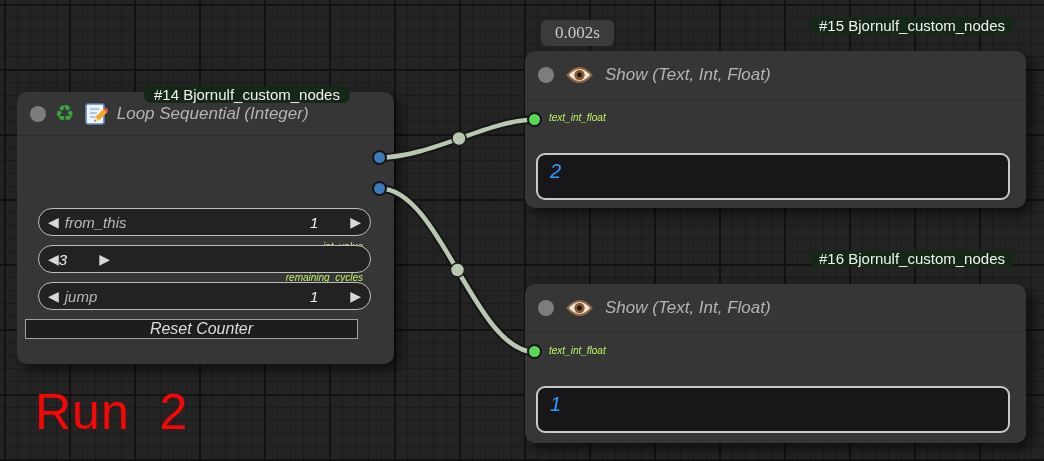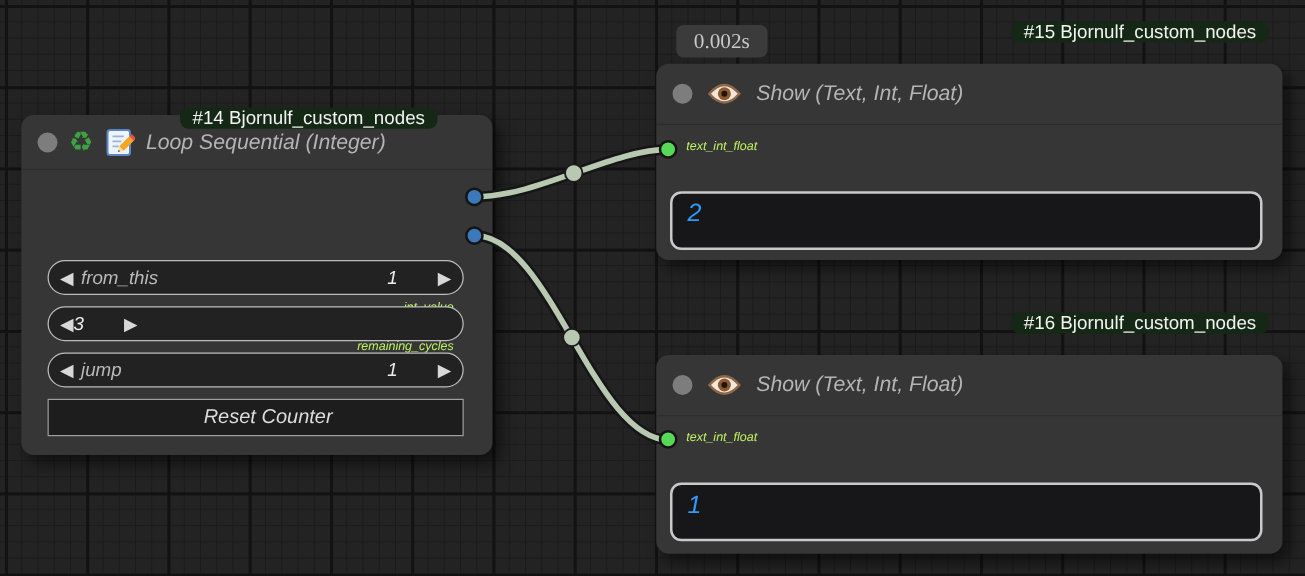--- a/index.html
+++ b/index.html
@@ -109,21 +109,21 @@
       <span class="arrow">◀</span>
       <span class="wvalue">3</span>
       <span class="arrow">▶</span>
     </div>
     <div class="pill" style="left:21px;top:190px;width:333px;">
       <span class="arrow">◀</span>
       <span class="wname">jump</span>
       <span class="wvalue">1</span>
       <span class="arrow">▶</span>
     </div>
-    <div class="reset-btn" style="left:21px;top:227px;width:333px;height:30px;padding-left:20px;">Reset Counter</div>
+    <div class="reset-btn" style="left:8px;top:227px;width:333px;height:20px;padding-left:20px;">Reset Counter</div>
   </div>
 
   <div class="node" style="left:525px;top:51px;width:501px;height:157px;">
     <div class="titlebar" style="height:48px;padding-left:13px;gap:12px;">
       <span class="mode-dot"></span>
       <svg class="eye-icon" width="27" height="20" viewBox="0 0 27 20">
         <path d="M1.5 10 Q13.5 -4 25.5 10 Q13.5 24 1.5 10 Z" fill="#f3e7d8" stroke="#8d6748" stroke-width="2"></path>
         <circle cx="13.5" cy="10" r="5.2" fill="#8a5a34"></circle>
         <circle cx="13.5" cy="10" r="2.4" fill="#241309"></circle>
       </svg>
@@ -154,14 +154,15 @@
     <path d="M 380 188.5 C 440 188.5, 475 352, 535 352" fill="none" stroke="#b9c8b1" stroke-width="4.5" stroke-linecap="round"></path>
     <circle cx="459" cy="138.5" r="7" fill="#b9c8b1" stroke="#1c1c1c" stroke-width="1.5" style="pointer-events:auto"></circle>
     <circle cx="457.5" cy="270" r="7" fill="#b9c8b1" stroke="#1c1c1c" stroke-width="1.5" style="pointer-events:auto"></circle>
   </svg>
 
   <div class="port out" style="left:372px;top:150px;"></div>
   <div class="port out" style="left:372px;top:181px;"></div>
   <div class="port in" style="left:527px;top:112px;"></div>
   <div class="port in" style="left:527px;top:344px;"></div>
 
+  <div class="annotation" style="left:35px;top:383px;">Run  2</div>
 
 </div>
 
 </body></html>

